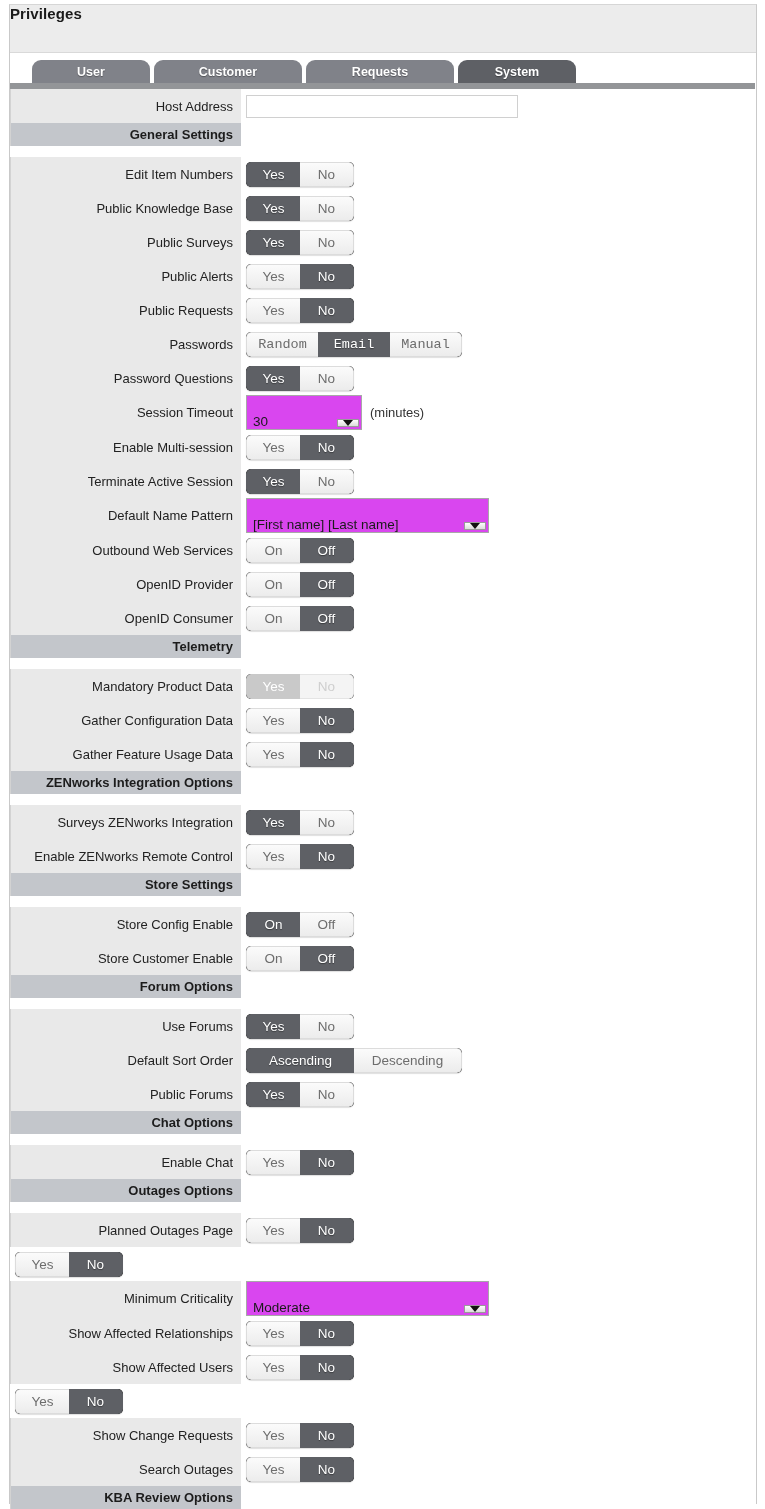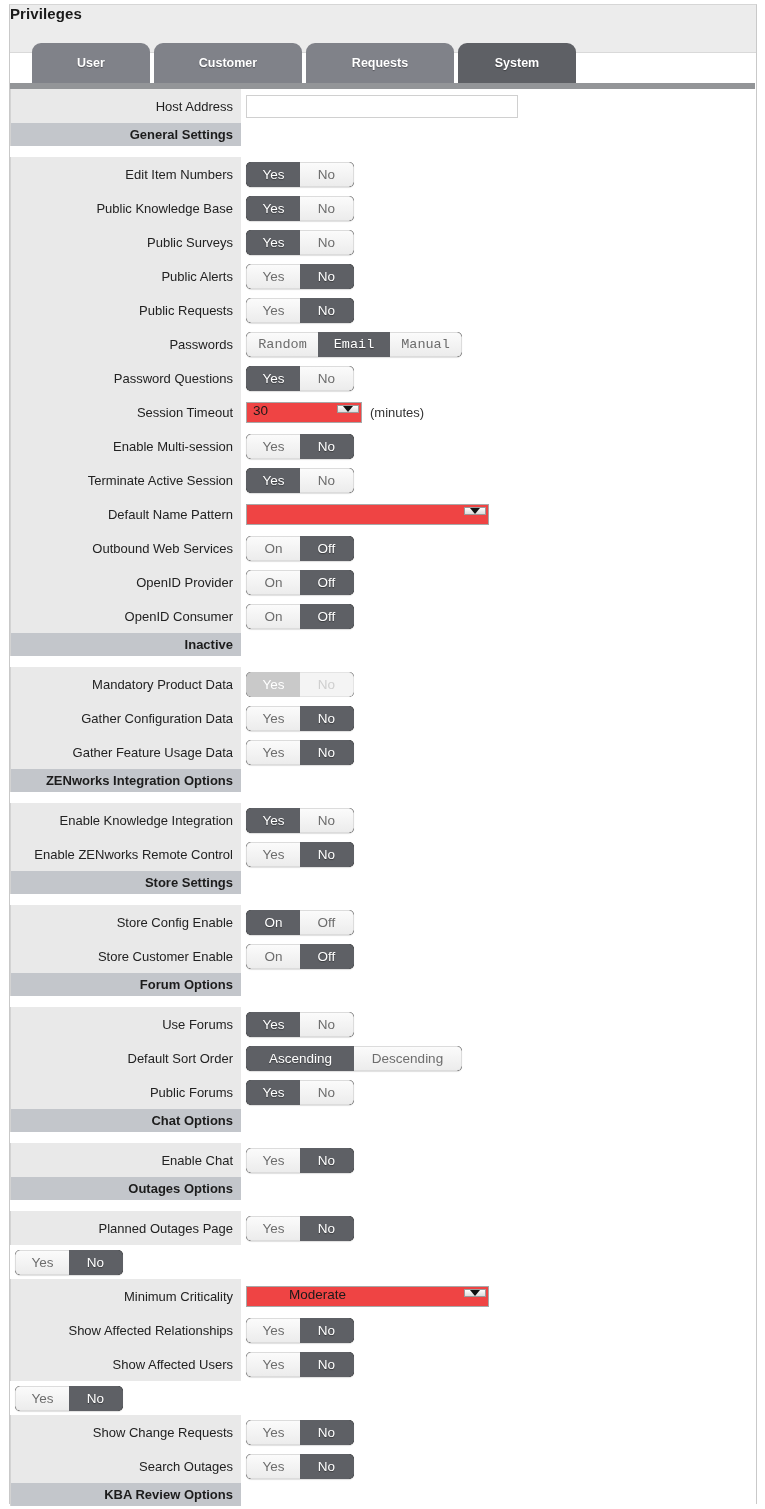--- a/index.html
+++ b/index.html
@@ -35,21 +35,21 @@
   
   .tabstrip {
     position: relative;
     height: 30px;
     background: #ffffff;
     padding-left: 22px;
     display: flex; align-items: flex-end;
     gap: 4px;
   }
   .tab {
-    height: 40px;
+    height: 23px;
     min-width: 118px;
     padding: 0 14px;
     background: #808289;
     color: #ffffff;
     font-size: 12.5px; font-weight: bold;
     display: flex; align-items: center; justify-content: center;
     border-radius: 9px 9px 0 0;
     text-shadow: 0 1px 1px rgba(0,0,0,.35);
     cursor: pointer;
   }
@@ -142,24 +142,24 @@
     width: 272px; height: 23px;
     border: 1px solid #d0d0d0;
     background: #ffffff;
     font-size: 13px;
     padding: 0 4px;
     font-family: "Liberation Sans", sans-serif;
   }
 
   
   .select {
-    display: inline-flex; align-items: flex-start;
-    height: 21px;
+    display: inline-flex; align-items: flex-end;
+    height: 35px;
     border: 1px solid #a8a8a8;
-    background: #ef4444;
+    background: #d946ef;
     cursor: pointer;
   }
   .select .val {
     display: flex; align-items: center;
     padding: 0 6px;
     font-size: 13.5px; color: #1a1a1a;
     white-space: nowrap;
   }
   .select .arrow {
     width: 22px;
@@ -172,21 +172,21 @@
     width: 0; height: 0;
     border-left: 5px solid transparent;
     border-right: 5px solid transparent;
     border-top: 6px solid #111111;
   }
   .select.timeout { width: 116px; }
   .select.timeout .val { flex: 1; }
   .select.namepat { width: 243px; }
   .select.namepat .val { flex: 1; margin-top: 48px; }
   .select.crit { width: 243px; }
-  .select.crit .val { flex: 1; margin-left: 36px; }
+  .select.crit .val { flex: 1; }
 
   .suffix {
     margin-left: 8px;
     font-size: 13px; color: #333333;
   }
 </style>
 </head>
 <body>
 
 <div class="page">
@@ -340,21 +340,21 @@
       <div class="row">
         <div class="lbl">OpenID Consumer</div>
         <div class="fld">
           <div class="toggle">
             <div class="seg">On</div>
             <div class="seg on">Off</div>
           </div>
         </div>
       </div>
       <div class="row section">
-        <div class="lbl">Inactive</div>
+        <div class="lbl">Telemetry</div>
         <div class="fld"></div>
       </div>
       <div class="row">
         <div class="lbl">Mandatory Product Data</div>
         <div class="fld">
           <div class="toggle disabled">
             <div class="seg on">Yes</div>
             <div class="seg">No</div>
           </div>
         </div>
@@ -375,21 +375,21 @@
             <div class="seg">Yes</div>
             <div class="seg on">No</div>
           </div>
         </div>
       </div>
       <div class="row section">
         <div class="lbl">ZENworks Integration Options</div>
         <div class="fld"></div>
       </div>
       <div class="row">
-        <div class="lbl">Enable Knowledge Integration</div>
+        <div class="lbl">Surveys ZENworks Integration</div>
         <div class="fld">
           <div class="toggle">
             <div class="seg on">Yes</div>
             <div class="seg">No</div>
           </div>
         </div>
       </div>
       <div class="row">
         <div class="lbl">Enable ZENworks Remote Control</div>
         <div class="fld">

